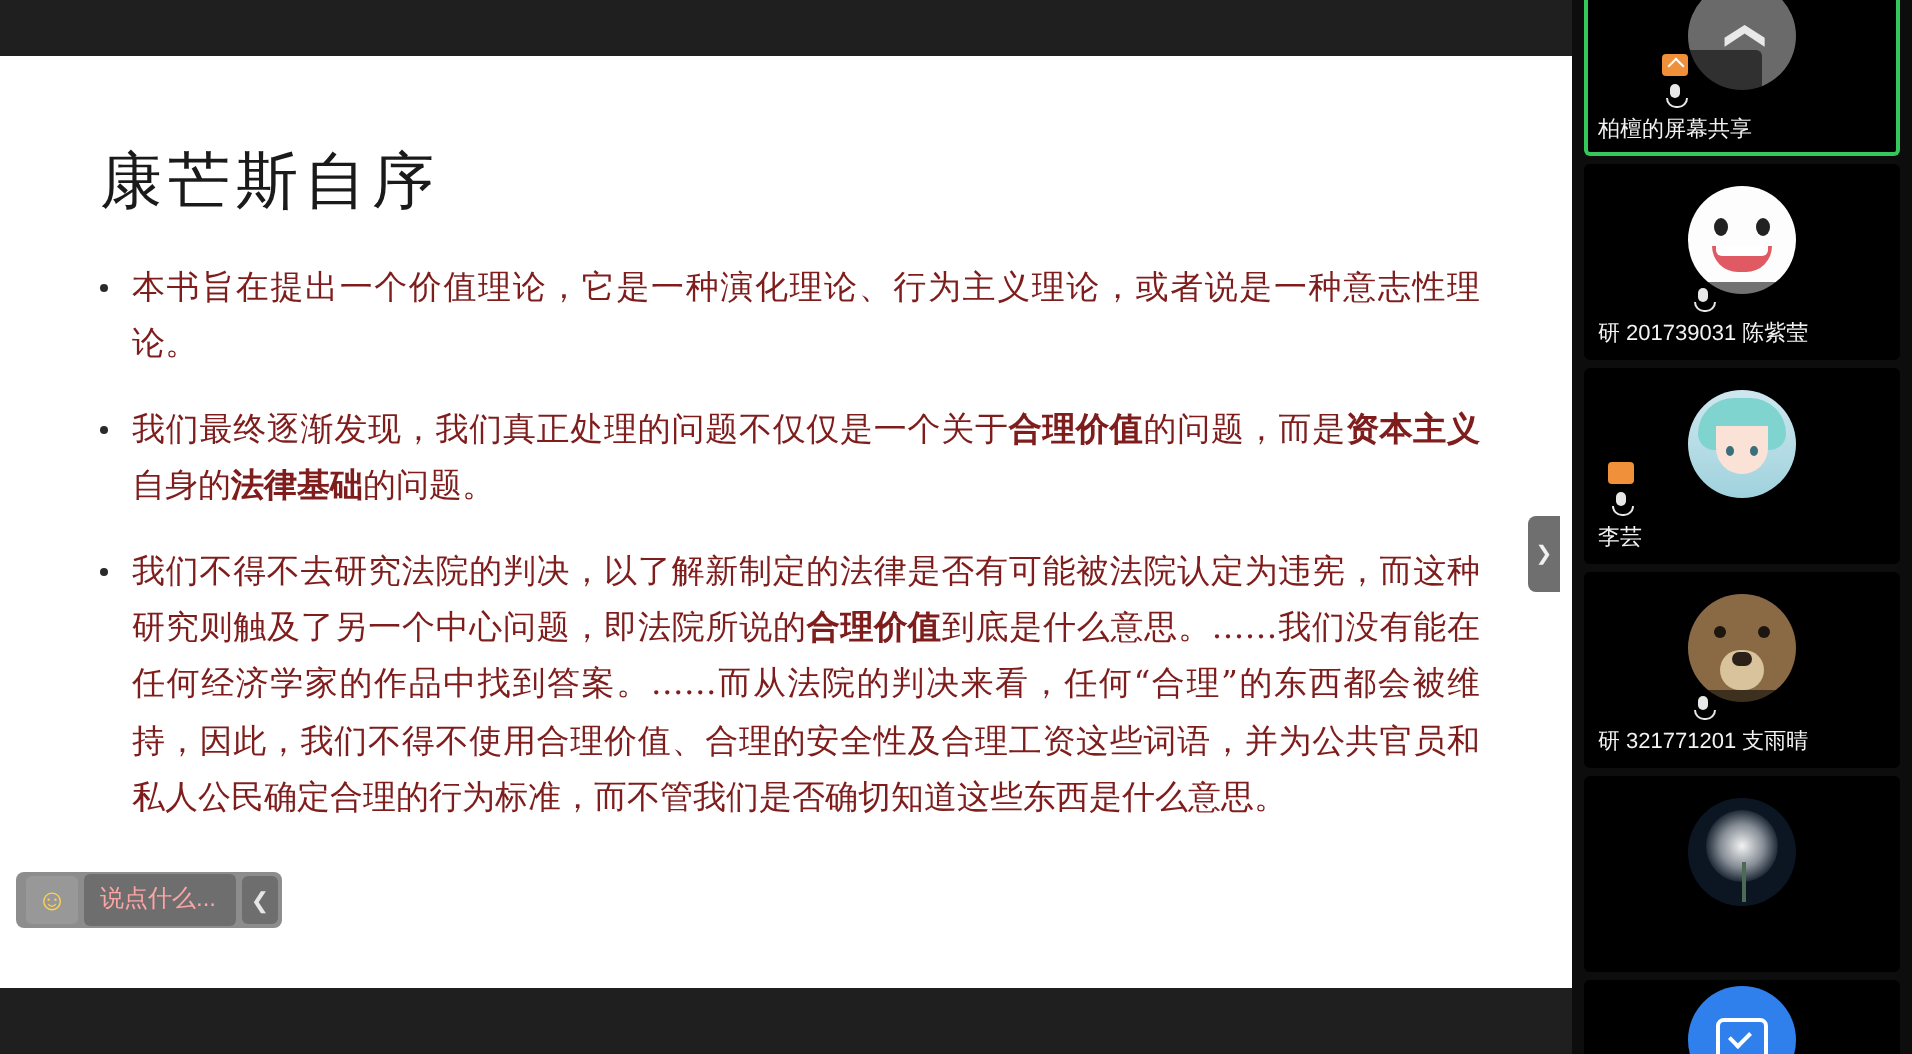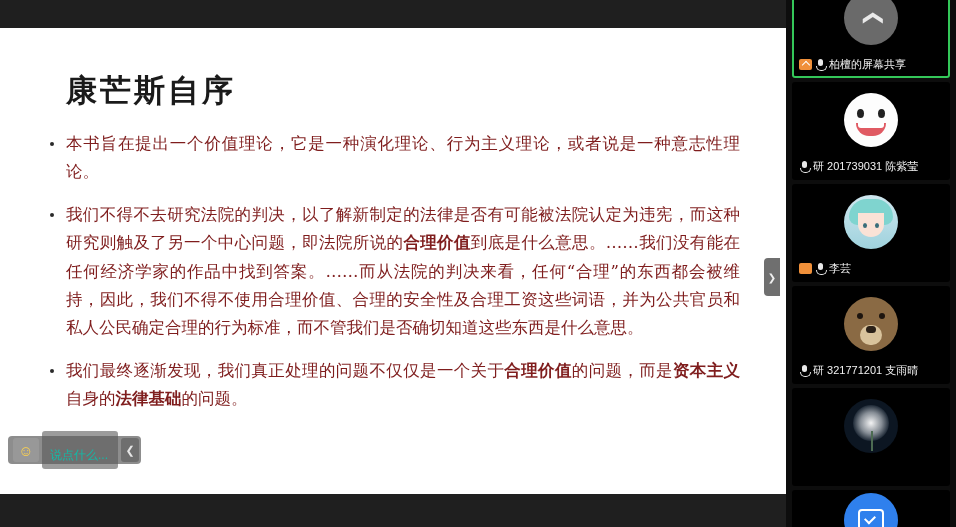--- a/index.html
+++ b/index.html
@@ -37,23 +37,23 @@
     height: 466px;
     background: #ffffff;
     box-sizing: border-box;
     padding: 34px 46px 10px 46px;
     font-family: "DejaVu Serif", "Liberation Serif", serif;
     color: #161616;
   }
   .slide-title {
     font-size: 31px;
     letter-spacing: 3px;
-    margin: 8px 0 18px 20px;
+    margin: 8px 0 18px 4px;
     color: #1a1a1a;
-    font-weight: bold;
+    font-weight: normal;
   }
   .bullets {
     margin: 0;
     padding: 0;
     list-style: none;
   }
   .bullets li {
     position: relative;
     padding-left: 20px;
     margin-bottom: 14px;
@@ -91,23 +91,23 @@
     width: 26px; height: 24px;
     display: flex; align-items: center; justify-content: center;
     font-size: 15px;
     color: #ffd34d;
     background: rgba(255,255,255,0.10);
     border-radius: 3px;
     margin: 0 3px;
   }
   .comment-input {
     font-size: 12px;
-    color: #14b8a6;
+    color: #fca5a5;
     background: rgba(90,90,90,0.6);
-    padding: 16px 10px 5px 8px;
+    padding: 4px 10px 5px 8px;
     border-radius: 3px;
     white-space: nowrap;
     font-family: "Liberation Sans", sans-serif;
   }
   .collapse-btn {
     width: 18px; height: 24px;
     display: flex; align-items: center; justify-content: center;
     color: #e6e6e6;
     font-size: 11px;
     background: rgba(90,90,90,0.6);
@@ -171,20 +171,21 @@
     gap: 3px;
     background: rgba(0,0,0,0.55);
     padding: 2px 5px 2px 3px;
     border-radius: 3px;
     font-size: 11px;
     color: #f2f2f2;
     font-family: "Liberation Sans", sans-serif;
     max-width: 150px;
     white-space: nowrap;
     overflow: hidden;
+    flex-direction: column;
   }
   .mic-icon {
     width: 11px; height: 13px;
     display: inline-block;
     position: relative;
     flex: 0 0 auto;
   }
   .mic-icon:before {
     content: "";
     position: absolute;
@@ -264,22 +265,22 @@
 <body>
 
 <div class="app">
 
   <div class="share-area">
 
     <div class="slide">
       <div class="slide-title">康芒斯自序</div>
       <ul class="bullets">
         <li id="b0"><span>本书旨在提出一个价值理论，它是一种演化理论、行为主义理论，或者说是一种意志性理论。</span></li>
+        <li id="b2"><span>我们最终逐渐发现，我们真正处理的问题不仅仅是一个关于</span><b>合理价值</b><span>的问题，而是</span><b>资本主义</b><span>自身的</span><b>法律基础</b><span>的问题。</span></li>
         <li id="b1"><span>我们不得不去研究法院的判决，以了解新制定的法律是否有可能被法院认定为违宪，而这种研究则触及了另一个中心问题，即法院所说的</span><b>合理价值</b><span>到底是什么意思。……我们没有能在任何经济学家的作品中找到答案。……而从法院的判决来看，任何“合理”的东西都会被维持，因此，我们不得不使用合理价值、合理的安全性及合理工资这些词语，并为公共官员和私人公民确定合理的行为标准，而不管我们是否确切知道这些东西是什么意思。</span></li>
-        <li id="b2"><span>我们最终逐渐发现，我们真正处理的问题不仅仅是一个关于</span><b>合理价值</b><span>的问题，而是</span><b>资本主义</b><span>自身的</span><b>法律基础</b><span>的问题。</span></li>
       </ul>
     </div>
 
     <div class="comment-bar">
       <div class="emoji-btn">☺</div>
       <div class="comment-input">说点什么...</div>
       <div class="collapse-btn">❮</div>
     </div>
 
     <div class="panel-handle">❯</div>

